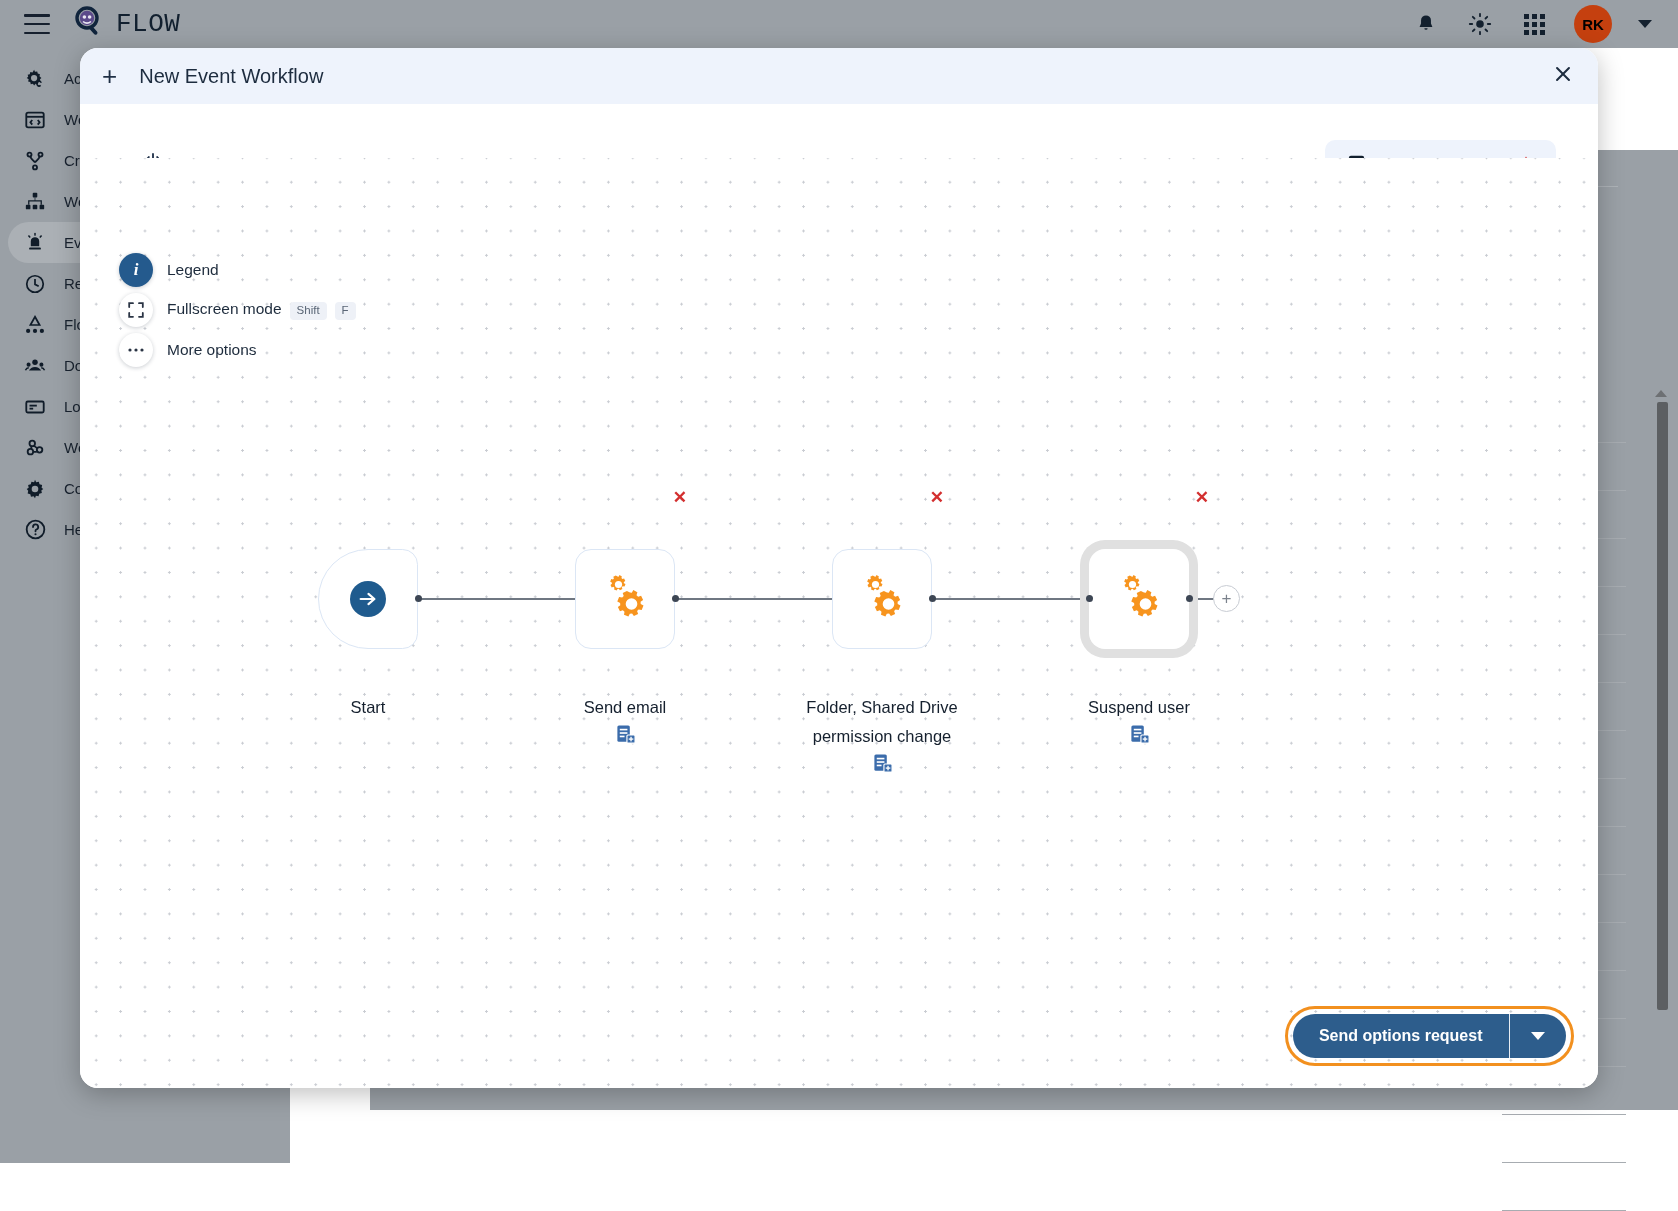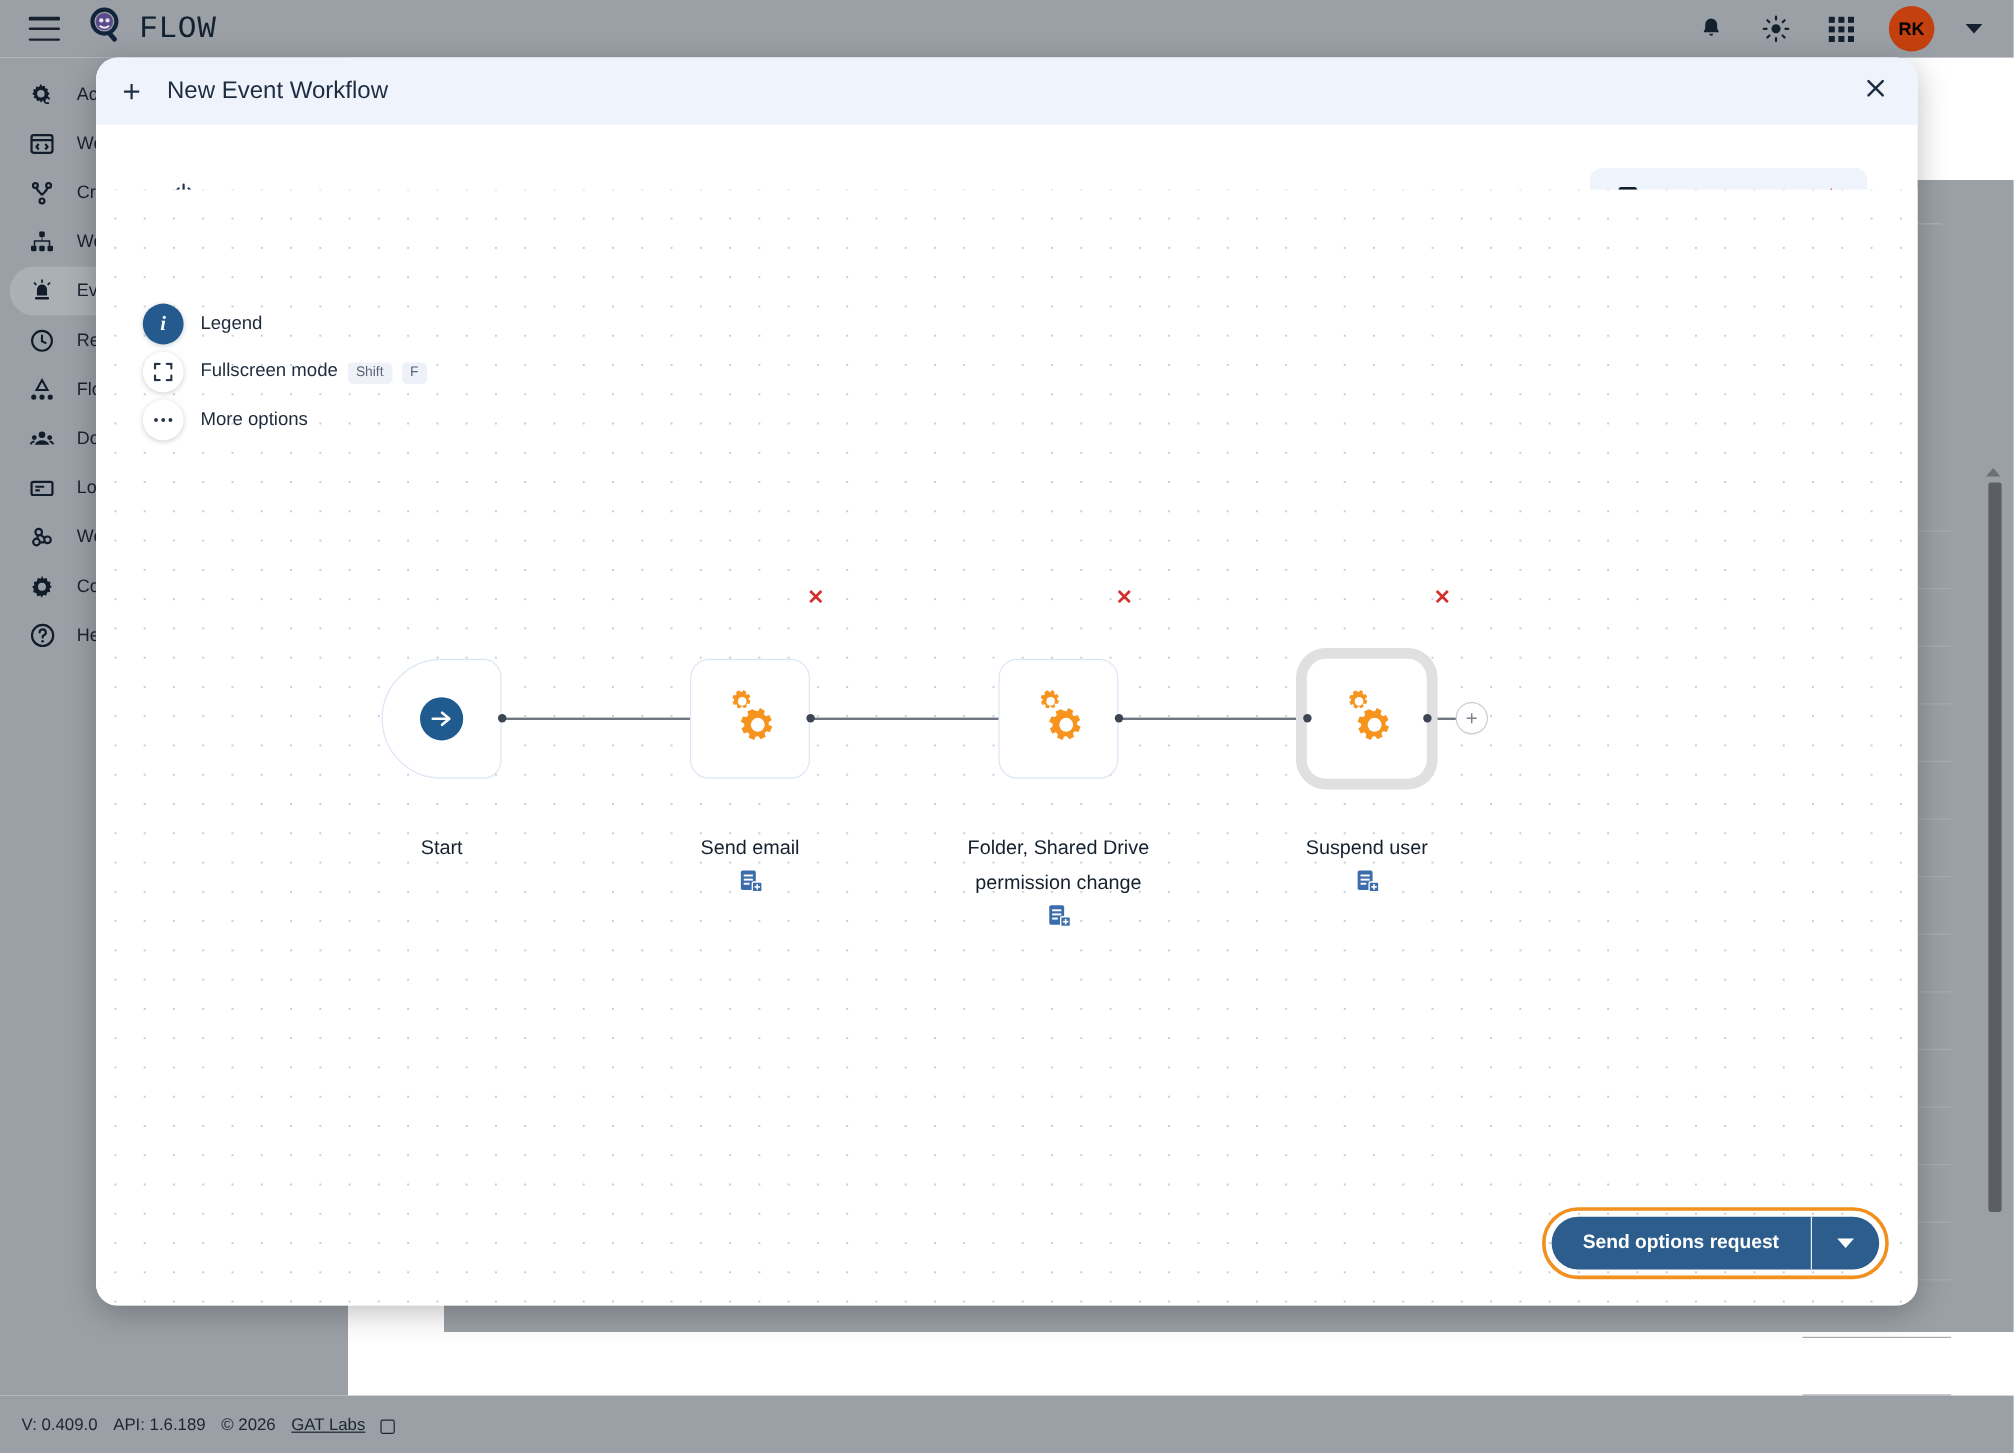--- a/index.html
+++ b/index.html
@@ -389,27 +389,20 @@
             <span></span>
             <span></span>
             <span></span>
           </span>
       </span>
       <span class="avatar">RK</span>
       <span class="caret-down"></span>
     </div>
   </header>
 
-  <footer class="footerbar">
-    <span>V: 0.409.0</span>
-    <span>API: 1.6.189</span>
-    <span>© 2026</span>
-    <a href="#">GAT Labs</a>
-    <span class="ext-ic"></span>
-  </footer>
 </div>
 
 <section class="modal">
 
   <div class="modal-head">
     <span class="modal-plus">+</span>
     <span class="modal-title">New Event Workflow</span>
     <span class="modal-close">
       <svg width="22" height="22" viewBox="0 0 24 24" fill="none" stroke="#1d2c3f" stroke-width="2.2" stroke-linecap="round">
           <line x1="5.5" y1="5.5" x2="18.5" y2="18.5"></line>

